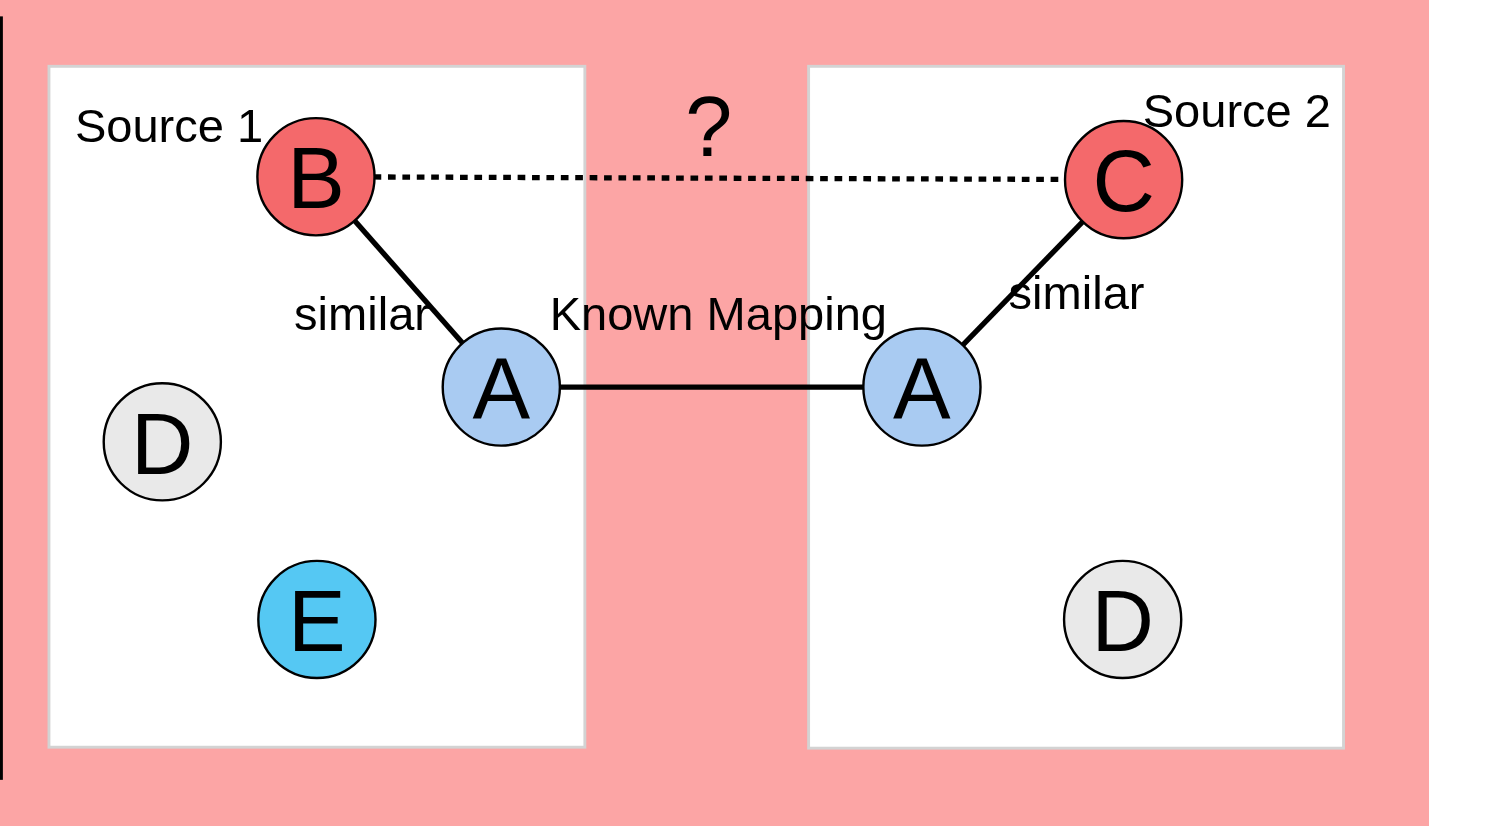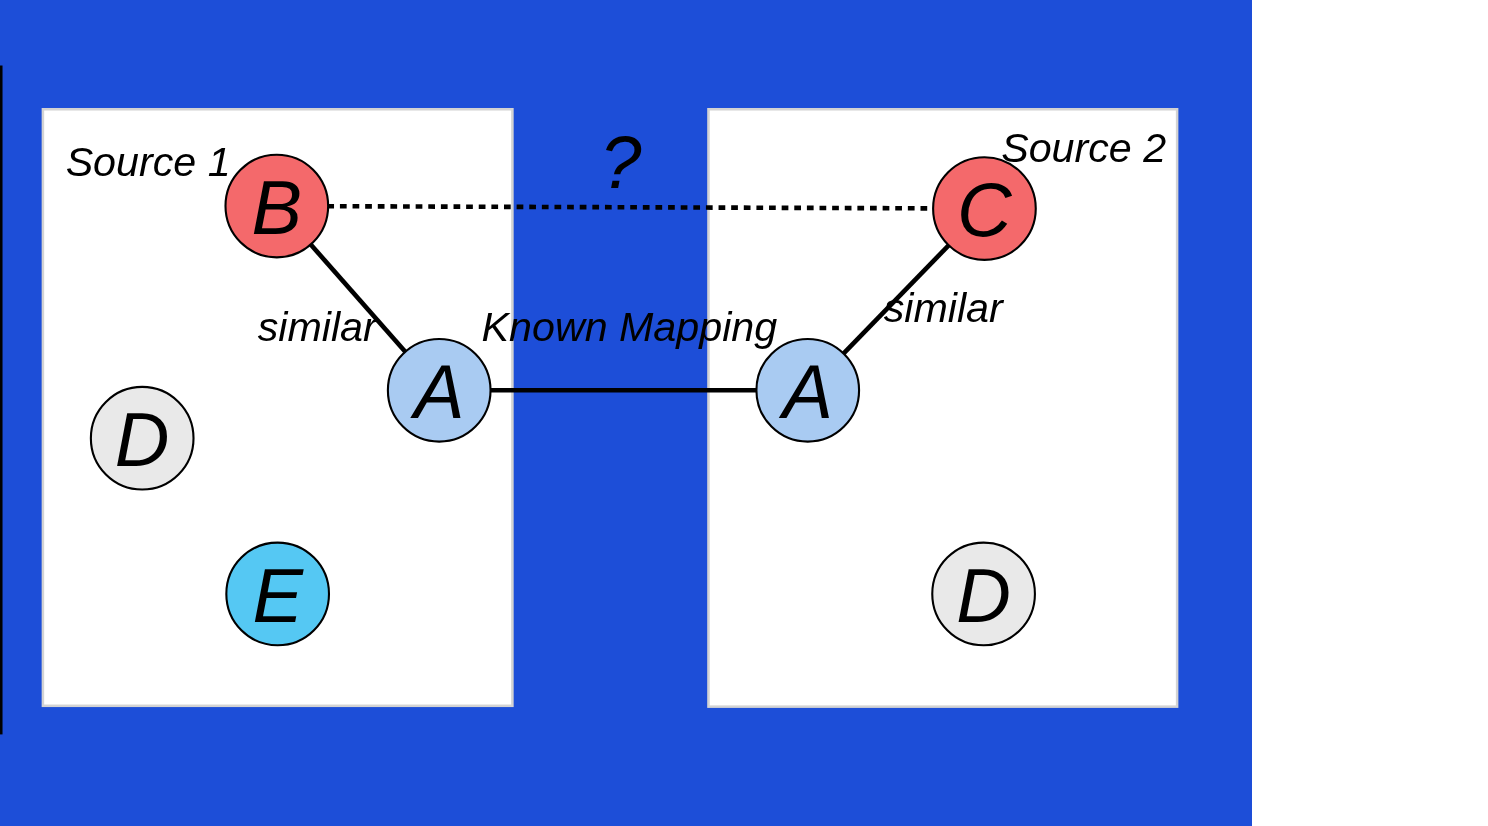--- a/index.html
+++ b/index.html
@@ -2,25 +2,24 @@
 <html><head>
 <meta charset="utf-8">
 <style>
   html, body {
     margin: 0;
     padding: 0;
     background: #ffffff;
   }
   #stage {
     position: relative;
-    width: 1252px;
+    width: 1429px;
     height: 826px;
-    background: #1d4ed8;
+    background: #fca5a5;
     overflow: hidden;
-    font-style: italic;
   }
   svg {
     display: block;
     width: 100%;
     height: 100%;
   }
   svg text {
     font-family: "Liberation Sans", "DejaVu Sans", sans-serif;
     font-weight: 400;
     fill: #000000;

